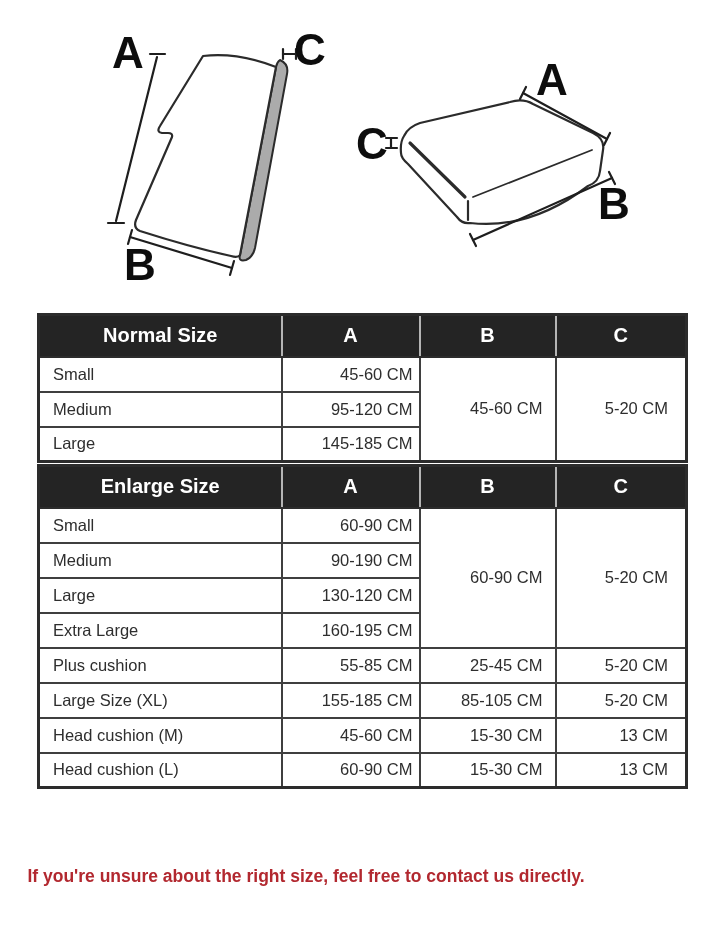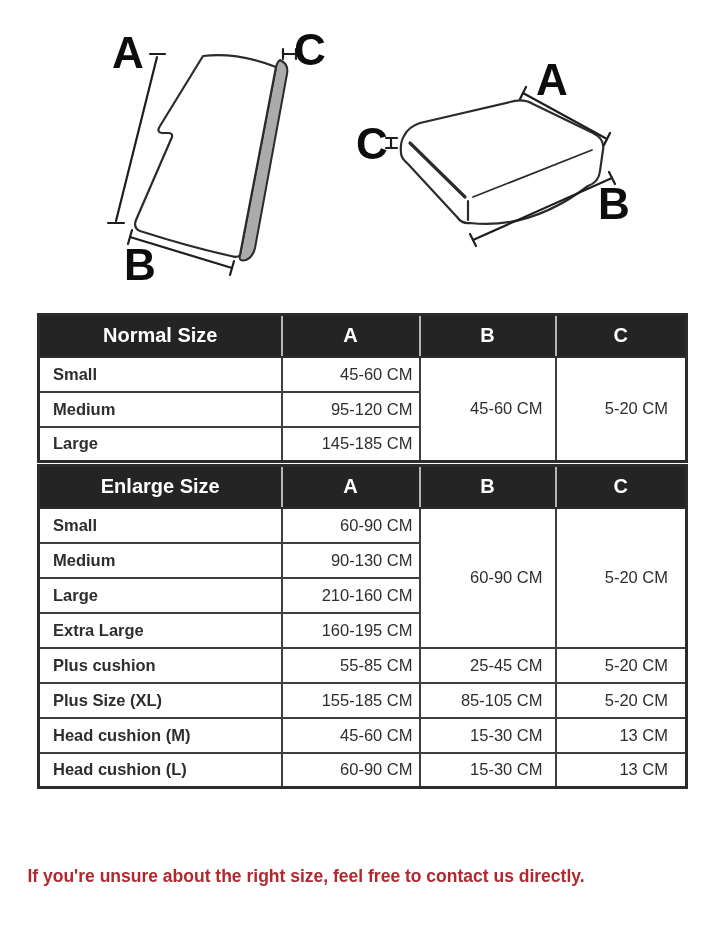--- a/index.html
+++ b/index.html
@@ -33,21 +33,21 @@
   #table-enlarge{top:464px;}
   table.size th{
     background:var(--header_bg,#242424);color:var(--header_text,#ffffff);
     font-size:20px;font-weight:bold;height:42px;text-align:center;
     border:2px solid #b5b5b5;border-top-color:#2c2c2c;border-bottom-color:#2c2c2c;
   }
   table.size td{
     border:2px solid var(--border_dark,#3f3f3f);height:35px;
     font-size:16.5px;color:var(--value_text,#2e2e2e);background:#ffffff;
   }
-  td.lbl{font-weight:bold;color:var(--label_text,#101010);font-size:18px;text-align:left;padding-left:13px;}
+  td.lbl{font-weight:normal;color:var(--label_text,#101010);font-size:18px;text-align:left;padding-left:13px;}
   td.val{text-align:right;margin-top:25px;}
   td.val-a{padding-right:6px;}
   td.val-b{padding-right:12px;}
   td.val-c{padding-right:17px;padding-left:34px;}
 
   .note{
     position:absolute;left:0;top:866px;width:612px;text-align:center;
     color:var(--note_red,#b2282f);font-weight:bold;font-size:17.5px;
   }
 </style>
@@ -149,38 +149,38 @@
   </thead>
   <tbody>
     <tr>
       <td class="lbl">Small</td>
       <td class="val val-a">60-90 CM</td>
       <td class="val val-b" rowspan="4">60-90 CM</td>
       <td class="val val-c" rowspan="4">5-20 CM</td>
     </tr>
     <tr>
       <td class="lbl">Medium</td>
-      <td class="val val-a">90-130 CM</td>
+      <td class="val val-a">90-190 CM</td>
     </tr>
     <tr>
       <td class="lbl">Large</td>
-      <td class="val val-a">210-160 CM</td>
+      <td class="val val-a">130-120 CM</td>
     </tr>
     <tr>
       <td class="lbl">Extra Large</td>
       <td class="val val-a">160-195 CM</td>
     </tr>
     <tr>
       <td class="lbl">Plus cushion</td>
       <td class="val val-a">55-85 CM</td>
       <td class="val val-b">25-45 CM</td>
       <td class="val val-c">5-20 CM</td>
     </tr>
     <tr>
-      <td class="lbl">Plus Size (XL)</td>
+      <td class="lbl">Large Size (XL)</td>
       <td class="val val-a">155-185 CM</td>
       <td class="val val-b">85-105 CM</td>
       <td class="val val-c">5-20 CM</td>
     </tr>
     <tr>
       <td class="lbl">Head cushion (M)</td>
       <td class="val val-a">45-60 CM</td>
       <td class="val val-b">15-30 CM</td>
       <td class="val val-c">13 CM</td>
     </tr>

